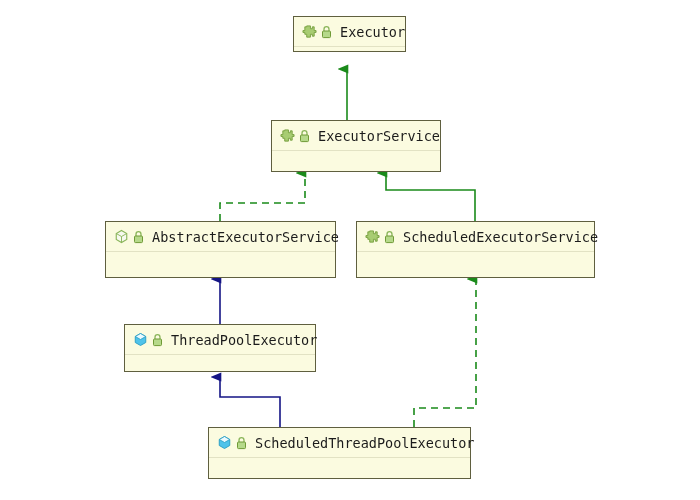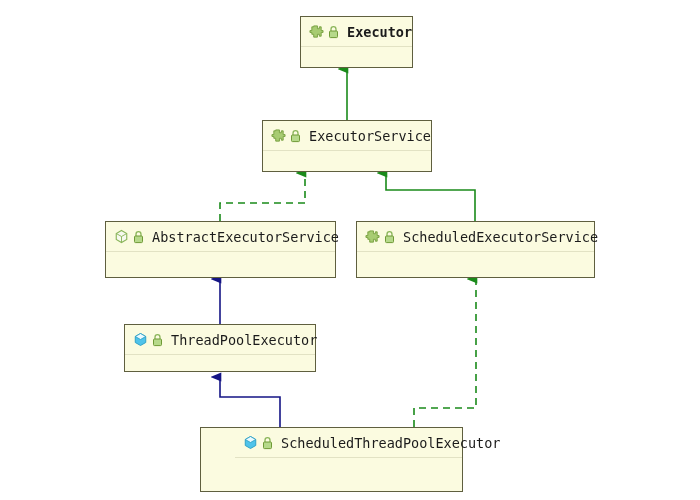--- a/index.html
+++ b/index.html
@@ -65,34 +65,34 @@
      AbstractExecutorService --&gt;
     <path d="M220,324 L220,279" fill="none" stroke="#151585" stroke-width="1.6" marker-end="url(#arrNavy)"></path>
 
      ThreadPoolExecutor (orthogonal) --&gt;
     <path d="M280,427 L280,397 L220,397 L220,377" fill="none" stroke="#151585" stroke-width="1.6" marker-end="url(#arrNavy)"></path>
 
      ScheduledExecutorService (dashed, orthogonal) --&gt;
     <path d="M414,427 L414,408 L476,408 L476,279" fill="none" stroke="#1a8a1a" stroke-width="1.6" stroke-dasharray="7,5" marker-end="url(#arrGreen)"></path>
   </svg>
 
-  <div class="node" style="left:300px;top:16px;width:113px;height:52px;font-weight:bold;">
+  <div class="node" style="left:293px;top:16px;width:113px;height:36px;">
     <div class="title">
       <svg class="ic" viewBox="0 0 16 16">
         <path d="M5 2h4v3h2V3h2v4h2v2h-2v4h-2v-2H9v3H5v-3H3V9H1V7h2V3h2z" fill="#a8cc72" stroke="#6f9a36" stroke-width="0.9"></path>
       </svg>
       <svg class="lock" viewBox="0 0 11 14">
         <path d="M3 6V4.2A2.5 2.5 0 0 1 8 4.2V6" fill="none" stroke="#8ab55a" stroke-width="1.3"></path>
         <rect x="1.5" y="6" width="8" height="6.6" rx="1" fill="#b6d98a" stroke="#6f9a36" stroke-width="1"></rect>
       </svg>
       <span class="name">Executor</span>
     </div>
   </div>
 
-  <div class="node" style="left:262px;top:120px;width:170px;height:52px;">
+  <div class="node" style="left:271px;top:120px;width:170px;height:52px;">
     <div class="title">
       <svg class="ic" viewBox="0 0 16 16">
         <path d="M5 2h4v3h2V3h2v4h2v2h-2v4h-2v-2H9v3H5v-3H3V9H1V7h2V3h2z" fill="#a8cc72" stroke="#6f9a36" stroke-width="0.9"></path>
       </svg>
       <svg class="lock" viewBox="0 0 11 14">
         <path d="M3 6V4.2A2.5 2.5 0 0 1 8 4.2V6" fill="none" stroke="#8ab55a" stroke-width="1.3"></path>
         <rect x="1.5" y="6" width="8" height="6.6" rx="1" fill="#b6d98a" stroke="#6f9a36" stroke-width="1"></rect>
       </svg>
       <span class="name">ExecutorService</span>
     </div>
@@ -132,21 +132,21 @@
         <path d="M8 1.6l5.6 3.2L8 8 2.4 4.8z" fill="#eafaff" stroke="#2a9ec4" stroke-width="0.9"></path>
       </svg>
       <svg class="lock" viewBox="0 0 11 14">
         <path d="M3 6V4.2A2.5 2.5 0 0 1 8 4.2V6" fill="none" stroke="#8ab55a" stroke-width="1.3"></path>
         <rect x="1.5" y="6" width="8" height="6.6" rx="1" fill="#b6d98a" stroke="#6f9a36" stroke-width="1"></rect>
       </svg>
       <span class="name">ThreadPoolExecutor</span>
     </div>
   </div>
 
-  <div class="node" style="left:200px;top:427px;width:263px;height:65px;padding-left:34px;">
+  <div class="node" style="left:208px;top:427px;width:263px;height:52px;">
     <div class="title">
       <svg class="ic" viewBox="0 0 16 16">
         <path d="M8 1.6l5.6 3.2v6.4L8 14.4 2.4 11.2V4.8z" fill="#4fc3ea" stroke="#2a9ec4" stroke-width="1"></path>
         <path d="M8 1.6l5.6 3.2L8 8 2.4 4.8z" fill="#eafaff" stroke="#2a9ec4" stroke-width="0.9"></path>
       </svg>
       <svg class="lock" viewBox="0 0 11 14">
         <path d="M3 6V4.2A2.5 2.5 0 0 1 8 4.2V6" fill="none" stroke="#8ab55a" stroke-width="1.3"></path>
         <rect x="1.5" y="6" width="8" height="6.6" rx="1" fill="#b6d98a" stroke="#6f9a36" stroke-width="1"></rect>
       </svg>
       <span class="name">ScheduledThreadPoolExecutor</span>

